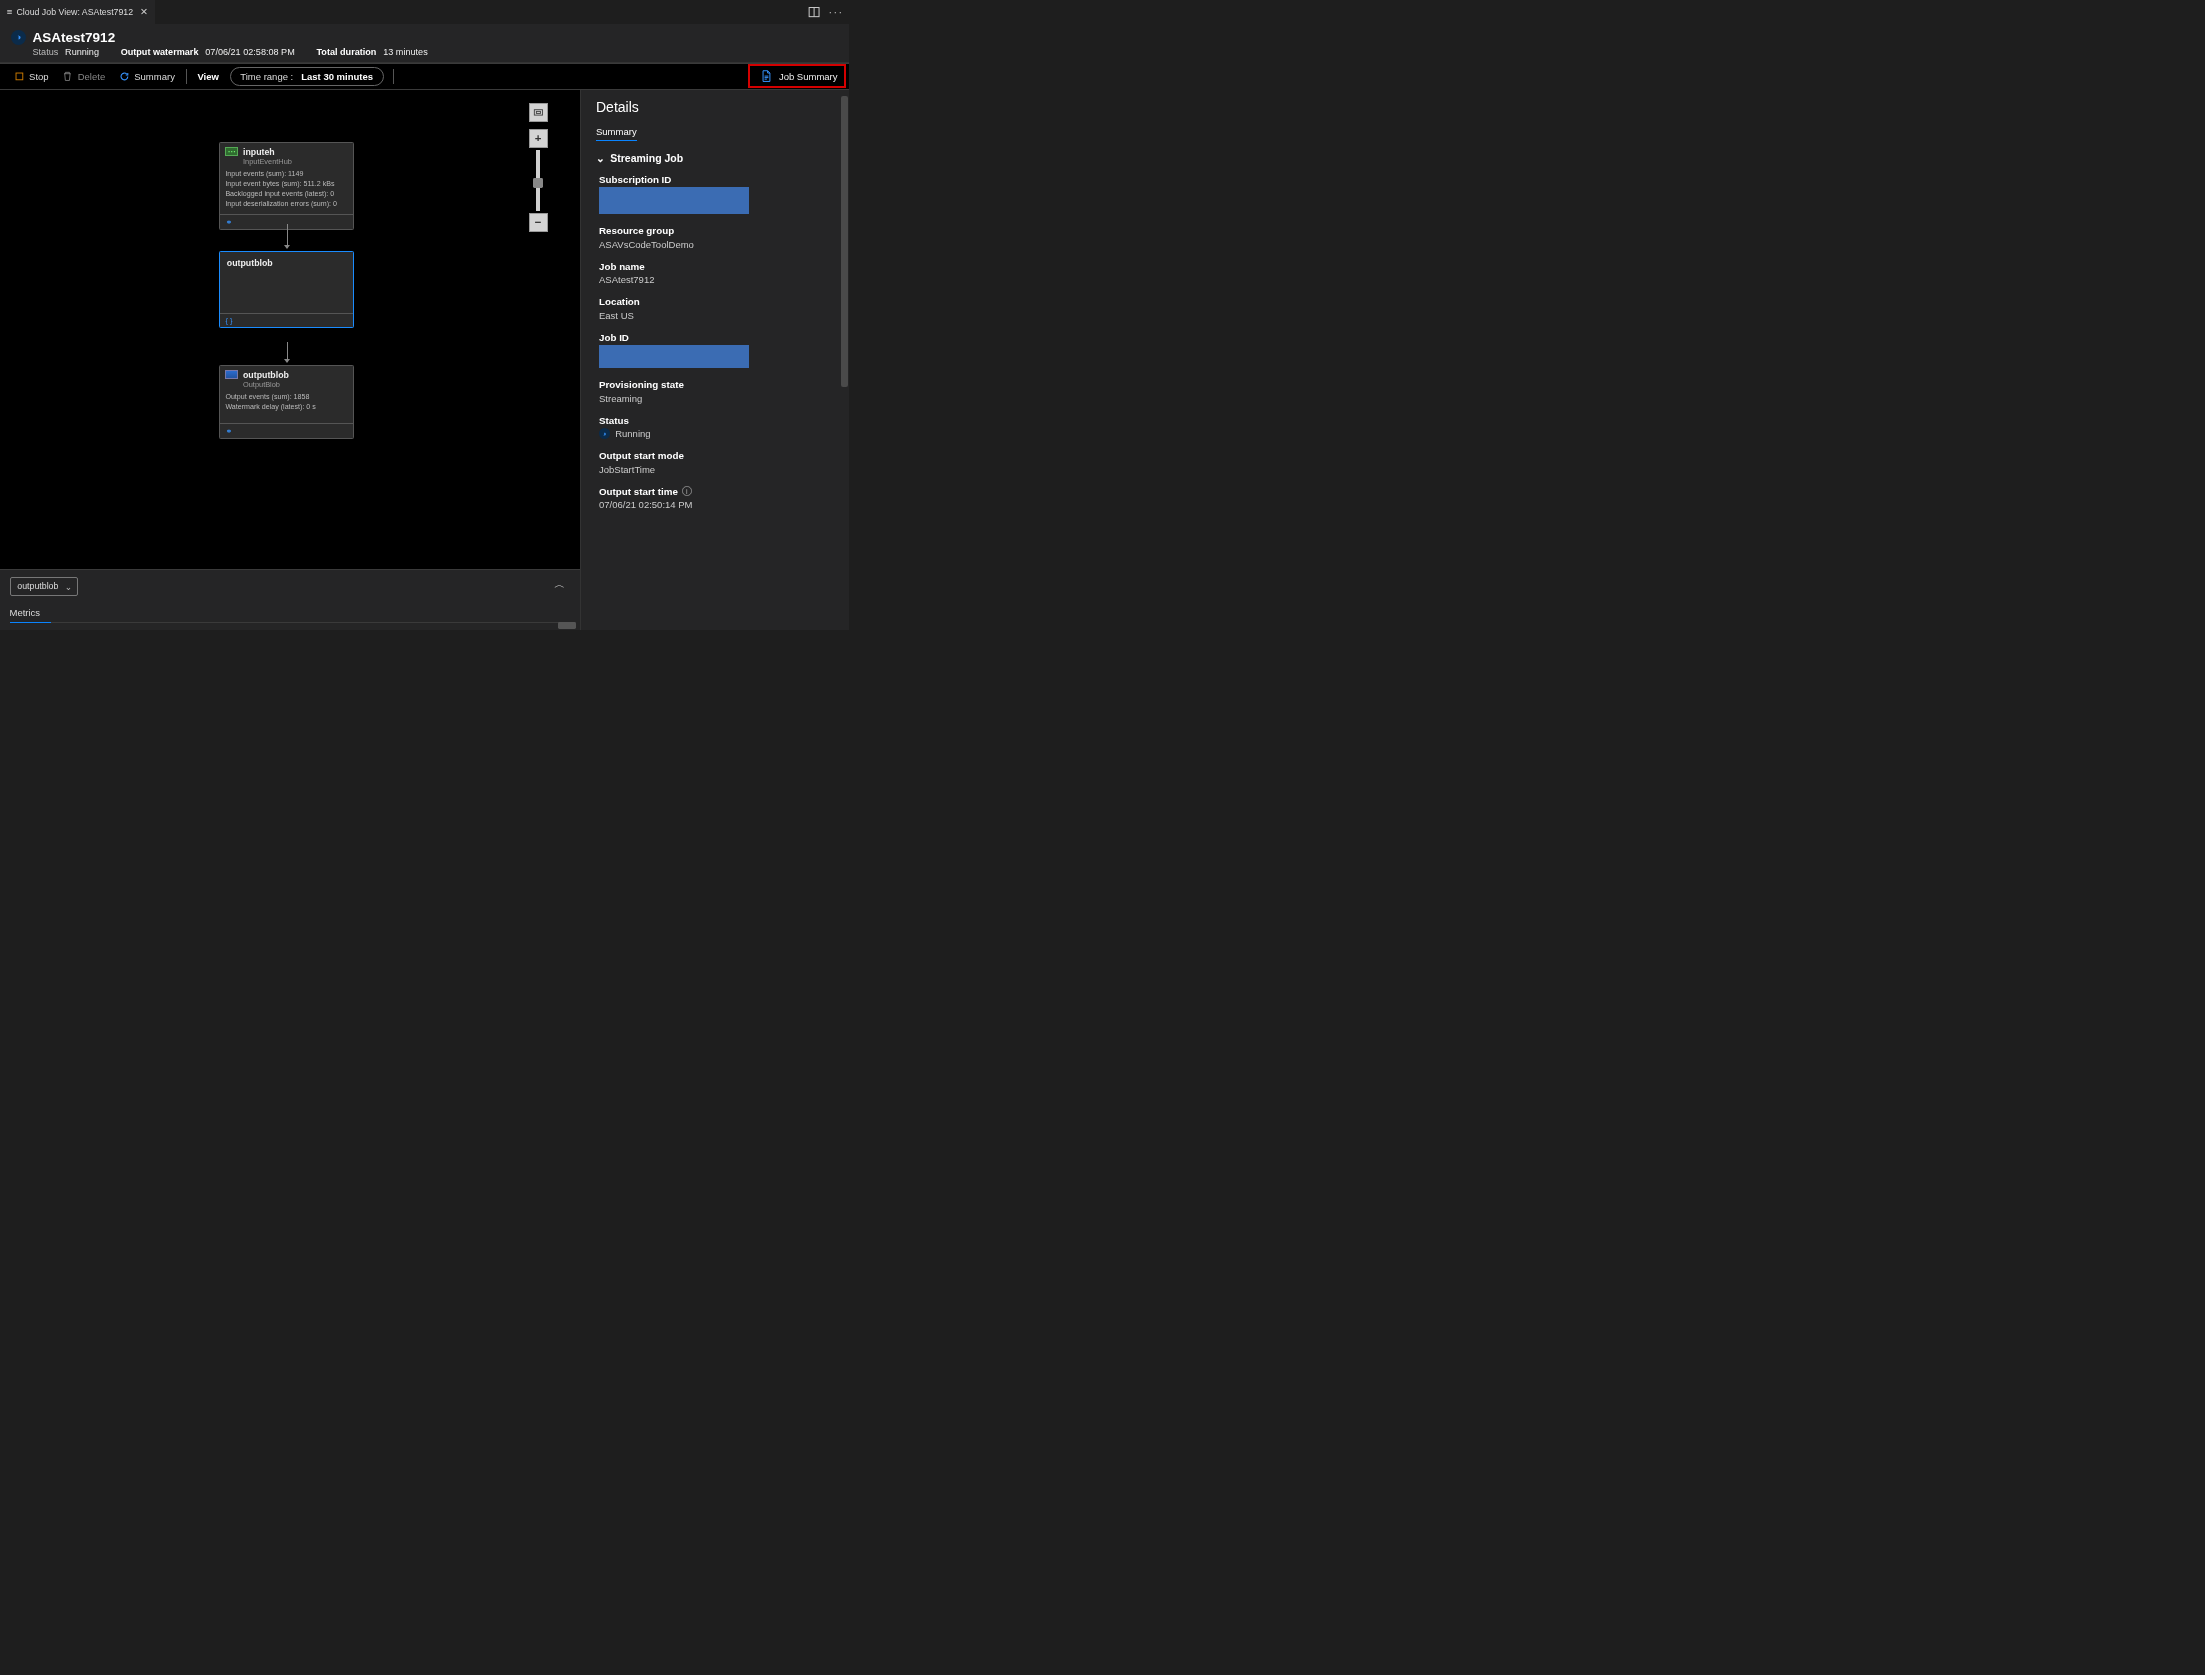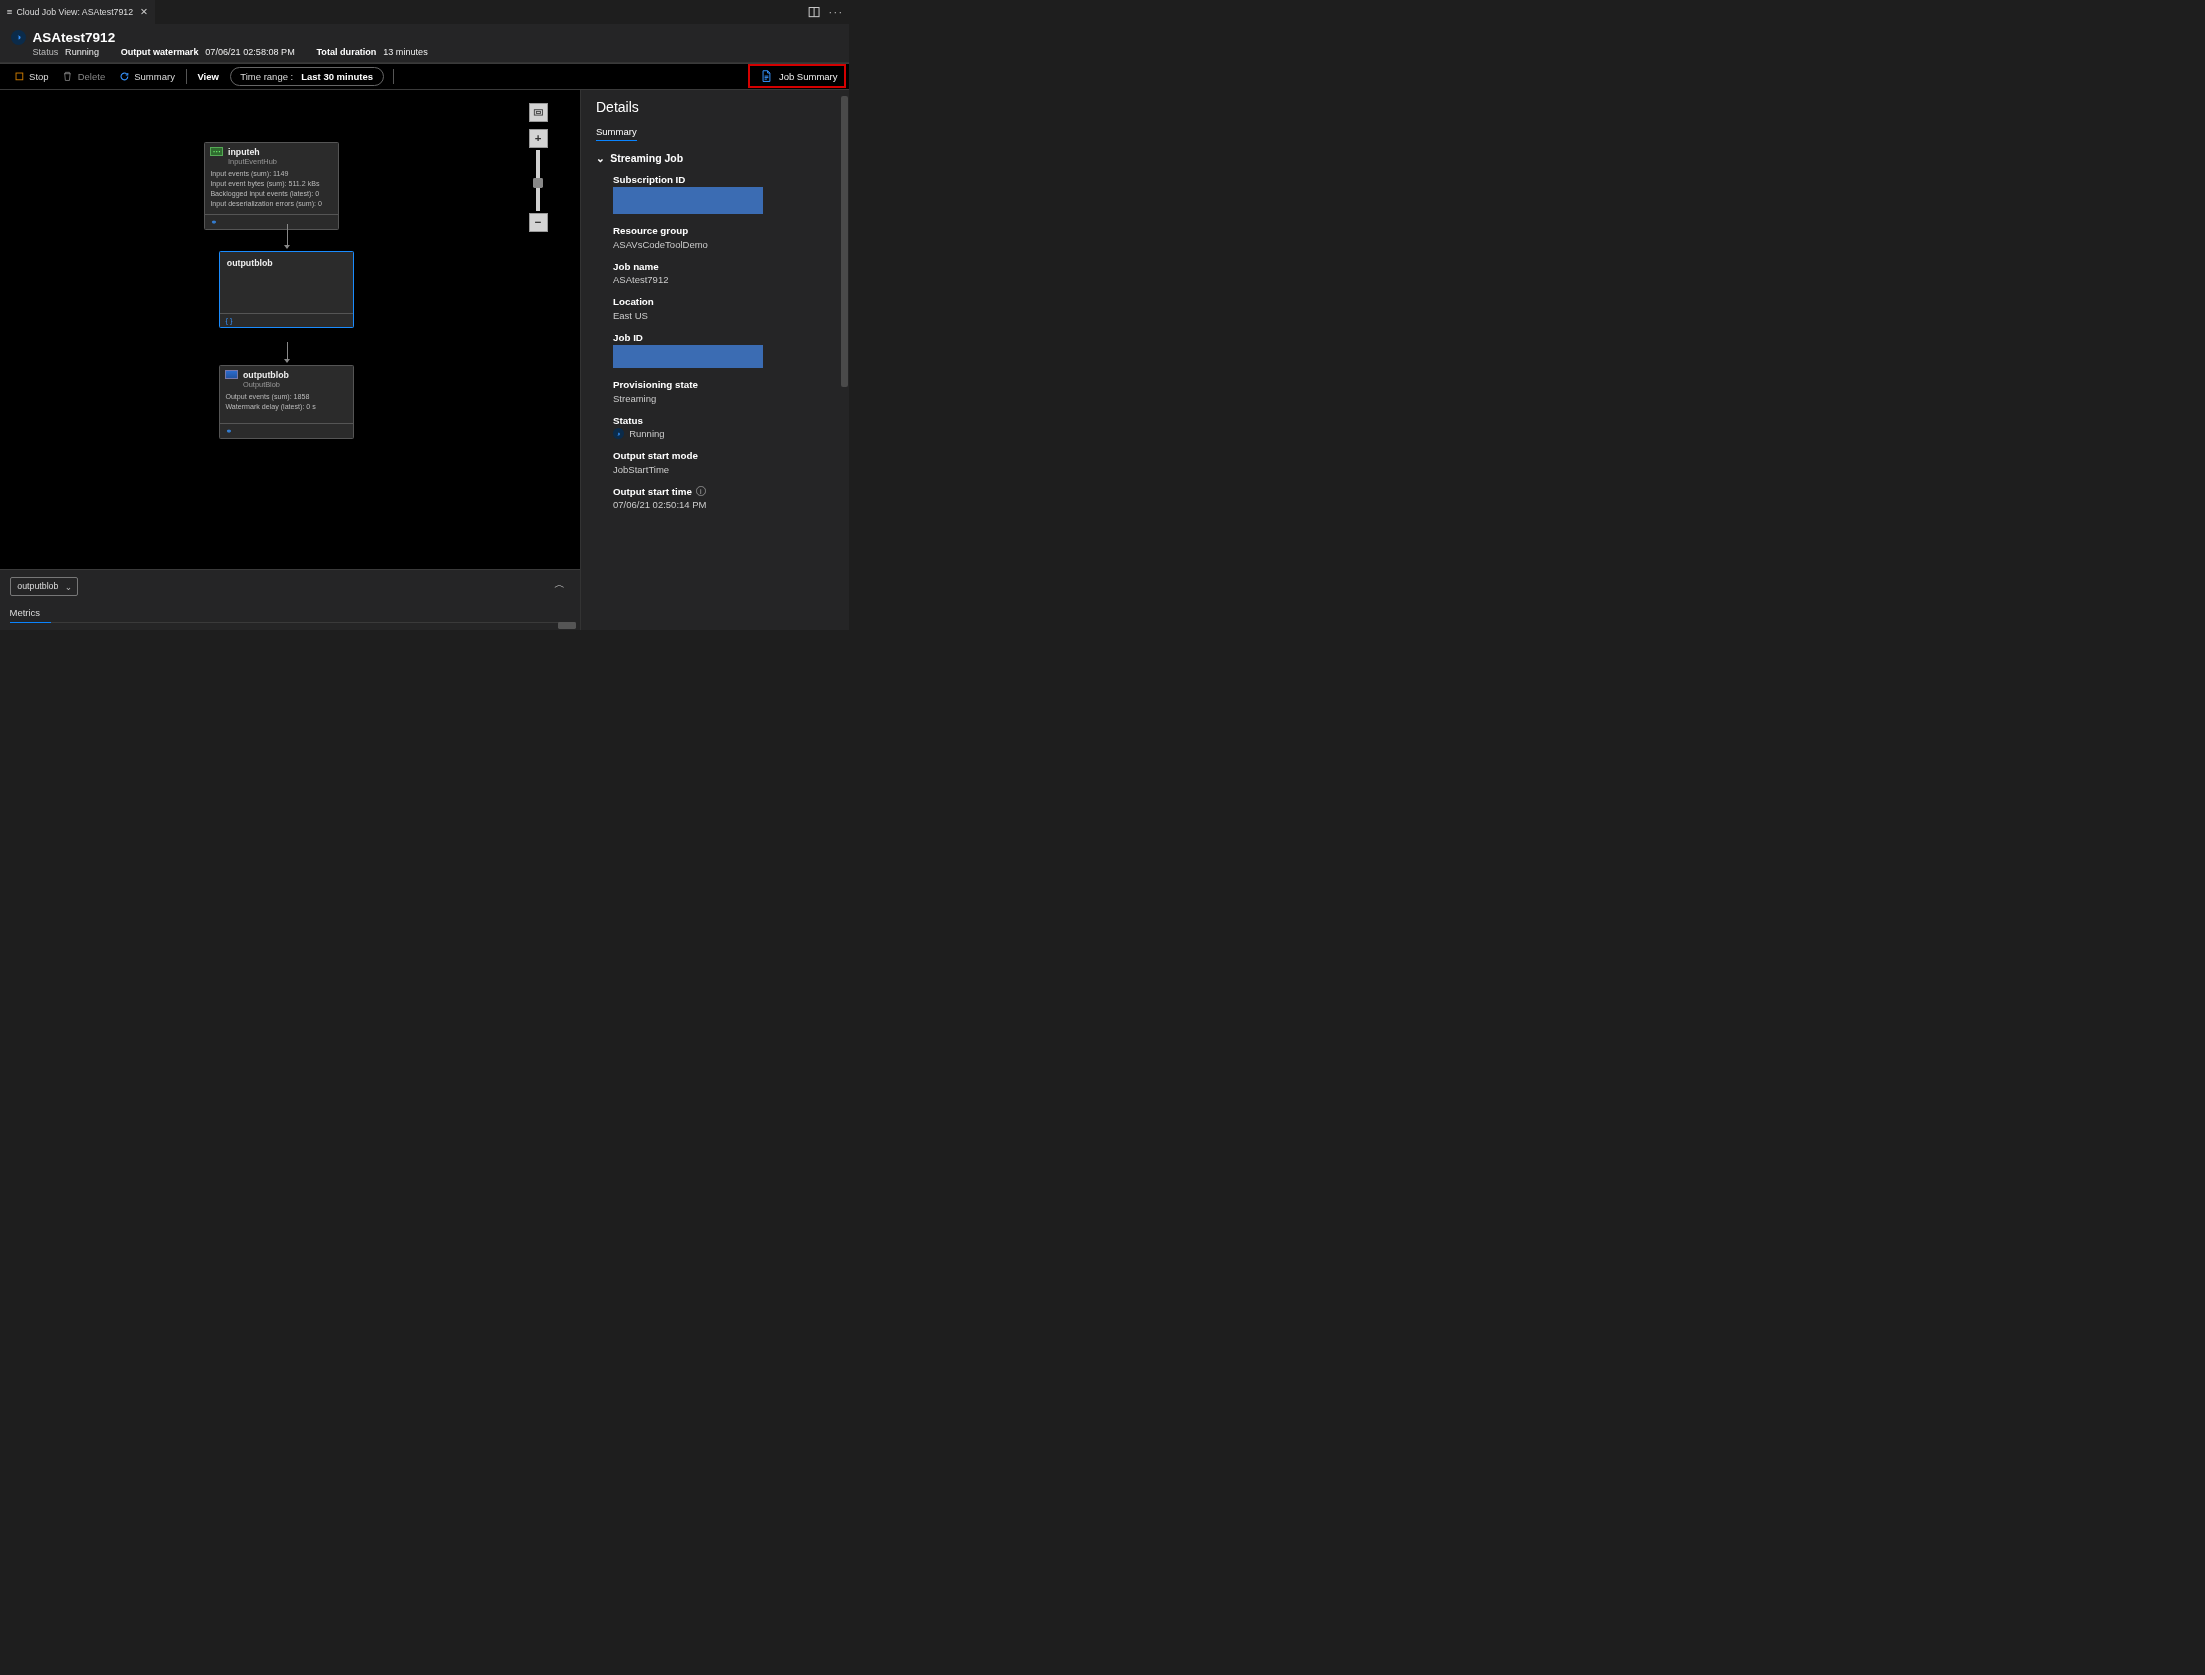--- a/index.html
+++ b/index.html
@@ -63,21 +63,21 @@
   .metrics-rule{height:1.4px;background:#3a3a3a;margin-top:4.1px;position:relative}
   .metrics-rule:before{content:"";position:absolute;left:0;top:0;width:41px;height:1.4px;background:#0a84ff}
   .bottom-scrollbar{position:absolute;right:4.1px;bottom:1.4px;height:6.8px;width:17.6px;background:#555;border-radius:1.4px}
   
   .details{width:268px;background:#252526;overflow:hidden;position:relative}
   .det-inner{padding:9.5px 12.2px 13.5px 15px;overflow-y:auto;height:100%}
   .det-h{color:#fff;font-size:14px;font-weight:400;margin-bottom:11px}
   .det-tab{display:inline-block;color:#fff;font-size:9.5px;font-weight:500;padding-bottom:3.4px;border-bottom:1.4px solid #0a84ff;margin-bottom:10.8px}
   .sec-hdr{display:flex;align-items:center;gap:5.4px;color:#fff;font-size:10.5px;font-weight:600;margin-bottom:9.5px}
   .sec-hdr .car{transform:rotate(0deg)}
-  .field{margin-left:17px;margin-bottom:10.8px}
+  .field{margin-left:3px;margin-bottom:10.8px}
   .f-label{color:#fff;font-size:9.8px;font-weight:600;margin-bottom:2.7px;display:flex;align-items:center;gap:4.1px}
   .f-val{color:#ccc;font-size:9.5px}
   .redact{background:#3b6cb3;height:27px;width:150px;margin-top:2.7px}
   .status-line{display:flex;align-items:center;gap:5.4px;color:#ccc}
   .status-dot{width:10.8px;height:10.8px;border-radius:50%;background:#0b2b4a;color:#3794ff;display:flex;align-items:center;justify-content:center;font-size:6.8px;font-weight:bold}
   .info-ic{width:9.5px;height:9.5px;border:0.7px solid #888;border-radius:50%;display:inline-flex;align-items:center;justify-content:center;font-size:6.8px;color:#888}
   .det-scroll{position:absolute;right:1.4px;top:6.8px;width:6.8px;height:291px;background:#4a4a4a;border-radius:2px}
 </style>
 </head>
 <body>
@@ -169,21 +169,21 @@
                 <rect x="5" y="6.5" width="6" height="3"></rect>
               </svg>
           </div>
           <div class="zoom-btn">+</div>
           <div class="zoom-track">
               <div class="zoom-thumb"></div>
             </div>
           <div class="zoom-btn">−</div>
         </div>
 
-        <div class="node" style="left:204px;top:52px">
+        <div class="node" style="left:219px;top:52px">
           <div class="n-head">
             <div class="n-icon">
                 <svg width="9.5" height="5.4" viewBox="0 0 14 8">
                   <circle cx="3" cy="4" r="1" fill="#7f7"></circle>
                   <circle cx="7" cy="4" r="1" fill="#7f7"></circle>
                   <circle cx="11" cy="4" r="1" fill="#7f7"></circle>
                 </svg>
               </div>
             <div class="n-title">inputeh</div>
           </div>

